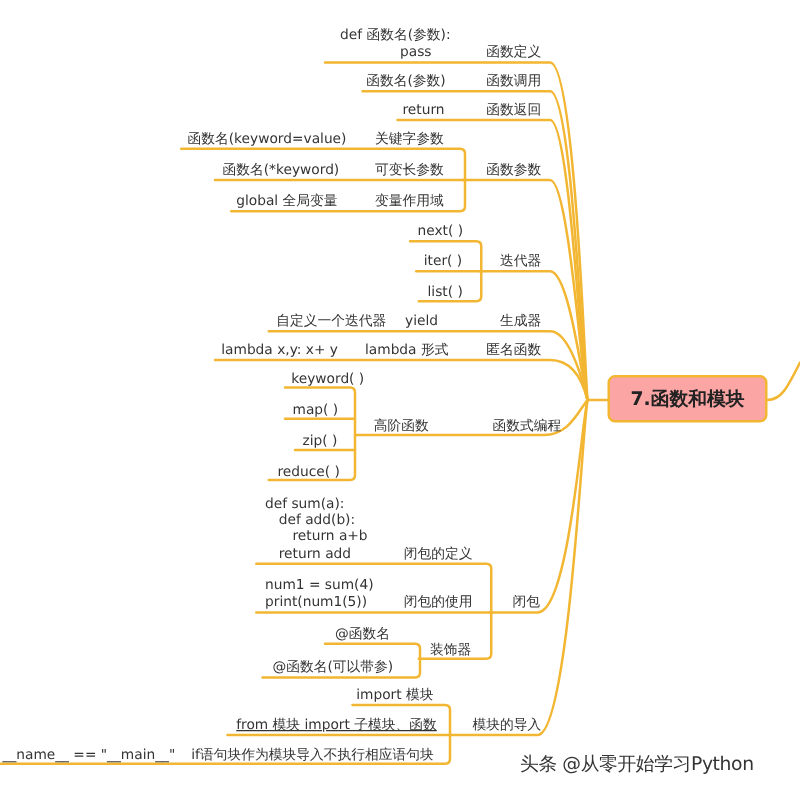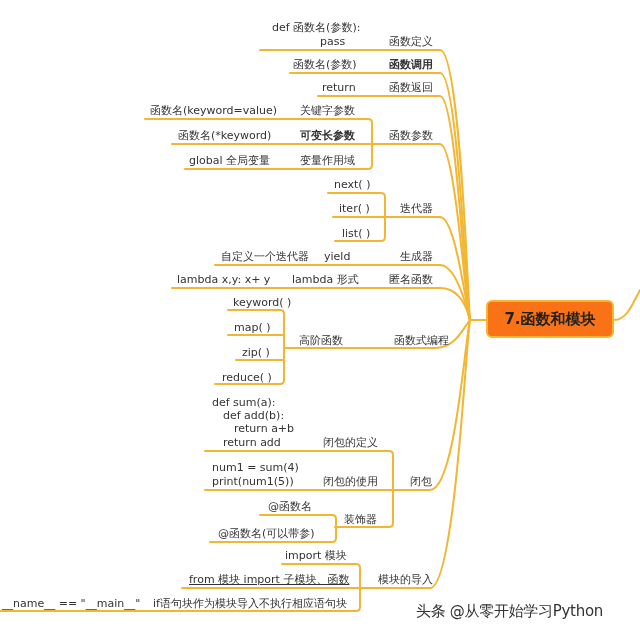--- a/index.html
+++ b/index.html
@@ -4,21 +4,21 @@
 <style>
   html, body { margin: 0; padding: 0; background: #ffffff; }
   body { width: 640px; height: 635px; position: relative; overflow: hidden;
          font-family: "DejaVu Sans", "Liberation Sans", sans-serif; color: #333333; }
   #lines { position: absolute; left: 0; top: 0; width: 640px; height: 635px; }
   .lbl { position: absolute; font-size: 11px; line-height: 13px; white-space: nowrap; color: #333333; }
   .code { line-height: 13px; }
   .root { position: absolute; left: 486px; top: 300px; width: 128px; height: 38px;
           border: 2px solid #f2b632; border-radius: 6px; box-sizing: border-box;
           display: flex; align-items: center; justify-content: center;
-          font-size: 15px; font-weight: bold; color: #222222; background: #f97316; }
+          font-size: 15px; font-weight: bold; color: #222222; background: #fca5a5; }
   .wm { position: absolute; left: 416px; top: 602px; font-size: 15px; color: #333333;
         font-family: "DejaVu Sans", sans-serif; letter-spacing: -0.3px; text-align: center; }
 </style>
 </head>
 <body>
 
 <svg id="lines" viewBox="0 0 640 635" xmlns="http://www.w3.org/2000/svg">
   <g fill="none" stroke="#f2b632" stroke-width="2" stroke-linecap="round">
 
     <path d="M614 320 C 625 320, 630 310, 640 290"></path>
@@ -60,29 +60,29 @@
   </g>
 </svg>
 
 <div class="root">7.函数和模块</div>
 
 <div class="lbl" style="left:272px;top:21px;">def 函数名(参数):</div>
 <div class="lbl" style="left:284px;top:35px;margin-left:36px;">pass</div>
 <div class="lbl" style="left:389px;top:35px;">函数定义</div>
 
 <div class="lbl" style="left:293px;top:58px;">函数名(参数)</div>
-<div class="lbl" style="left:389px;top:58px;font-weight:bold;">函数调用</div>
+<div class="lbl" style="left:389px;top:58px;">函数调用</div>
 
 <div class="lbl" style="left:322px;top:81px;">return</div>
 <div class="lbl" style="left:389px;top:81px;">函数返回</div>
 
 <div class="lbl" style="left:150px;top:104px;">函数名(keyword=value)</div>
 <div class="lbl" style="left:300px;top:104px;">关键字参数</div>
 <div class="lbl" style="left:178px;top:129px;">函数名(*keyword)</div>
-<div class="lbl" style="left:300px;top:129px;font-weight:bold;">可变长参数</div>
+<div class="lbl" style="left:300px;top:129px;">可变长参数</div>
 <div class="lbl" style="left:389px;top:129px;">函数参数</div>
 <div class="lbl" style="left:189px;top:154px;">global 全局变量</div>
 <div class="lbl" style="left:300px;top:154px;">变量作用域</div>
 
 <div class="lbl" style="left:334px;top:178px;">next( )</div>
 <div class="lbl" style="left:339px;top:202px;">iter( )</div>
 <div class="lbl" style="left:400px;top:202px;">迭代器</div>
 <div class="lbl" style="left:342px;top:227px;">list( )</div>
 
 <div class="lbl" style="left:221px;top:250px;">自定义一个迭代器</div>

